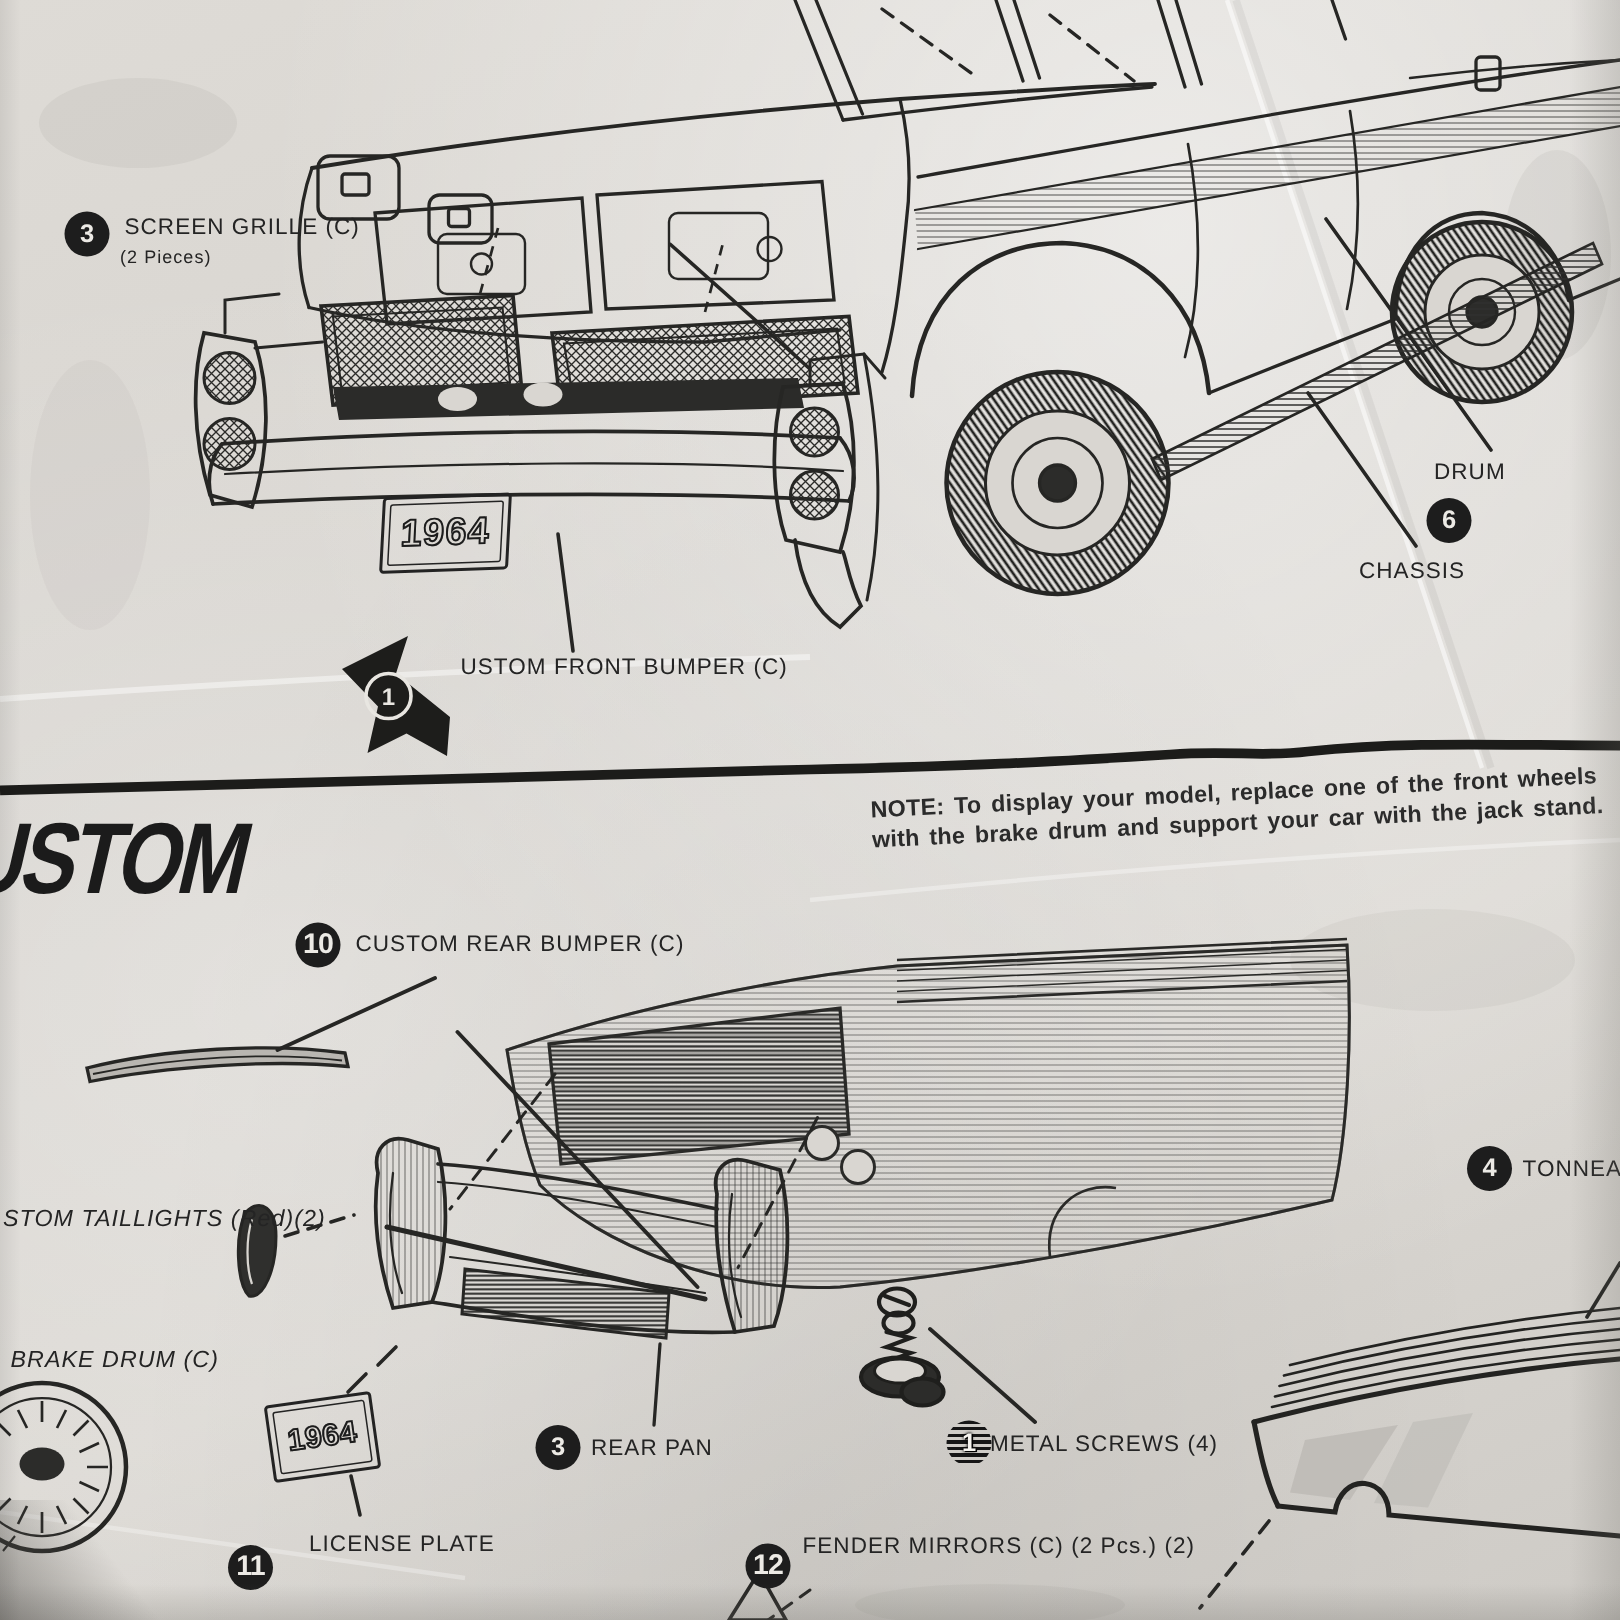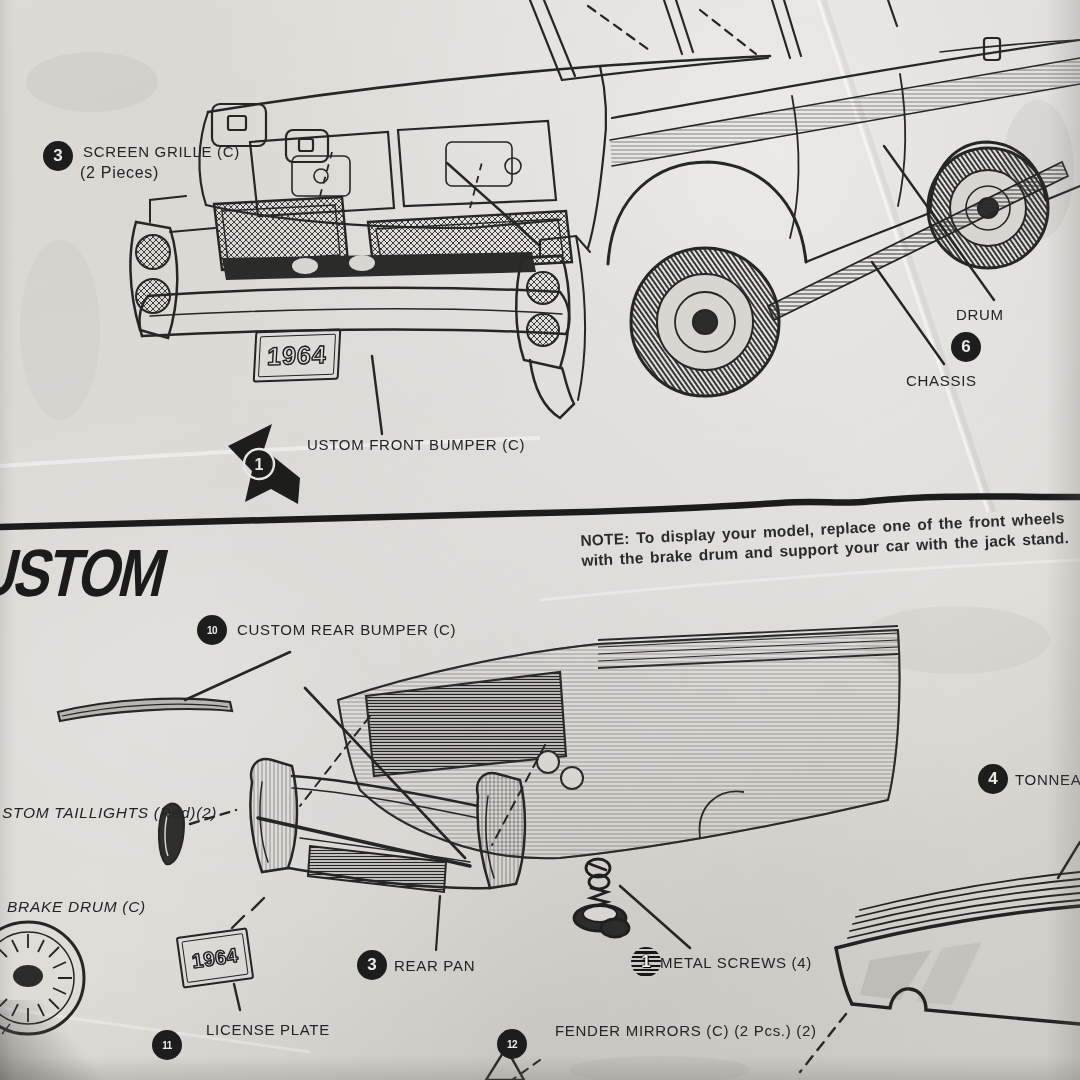--- a/index.html
+++ b/index.html
@@ -7,26 +7,26 @@
        font-family:"Liberation Sans",sans-serif;}
   .sheet{position:relative;width:1080px;height:1080px;overflow:hidden;
     background:
       radial-gradient(ellipse at 72% 14%, rgba(255,255,255,.50), transparent 55%),
       radial-gradient(ellipse at 18% 62%, rgba(255,255,255,.28), transparent 52%),
       radial-gradient(ellipse at 50% 96%, rgba(0,0,0,.06), transparent 60%),
       linear-gradient(158deg,#dedbd6 0%,#d7d4cf 38%,#dcd9d4 66%,#cecbc6 100%);}
   .artwork{position:absolute;left:0;top:0;z-index:1;}
   .lbl{position:absolute;z-index:3;font-weight:normal;color:#242424;
        font-size:15px;letter-spacing:.7px;white-space:nowrap;}
-  .lbl.small{font-size:16px;}
+  .lbl.small{font-size:12px;}
   .lbl.it{font-style:italic;font-size:15.5px;}
   .badge{position:absolute;z-index:3;width:30px;height:30px;border-radius:50%;
        background:#1d1d1d;color:#eceae5;display:flex;align-items:center;
        justify-content:center;font-weight:bold;font-size:17px;}
-  .badge.two{font-size:10px;letter-spacing:-.5px;}
+  .badge.two{font-size:19px;letter-spacing:-.5px;}
   .badge.striped{background:repeating-linear-gradient(180deg,#161616 0 2.2px,#cfccc7 2.2px 4.4px);
        color:#f6f4ef;text-shadow:0 0 2px #000,0 0 2px #000,1px 1px 0 #000;}
   .heading{position:absolute;z-index:3;left:-12px;top:534px;color:#1b1b1b;
        font-weight:bold;font-size:67px;letter-spacing:-3px;
        transform:skewX(-13deg) scaleX(.82);transform-origin:left top;}
   .note{position:absolute;z-index:3;left:580px;top:531px;width:492px;
        transform:rotate(-2.7deg);transform-origin:left top;
        font-weight:bold;font-size:15.5px;line-height:20px;color:#2b2b2b;
        letter-spacing:.2px;word-spacing:2px;}
   .plate{position:absolute;z-index:3;border:2.5px solid #232323;border-radius:3px;
@@ -308,21 +308,21 @@
   <span class="badge two" style="left:152px;top:1014px;margin-top:16px;">11</span>
   <span class="lbl" style="left:190px;top:1021px;margin-left:16px;">LICENSE PLATE</span>
 
   <span class="badge" style="left:357px;top:950px;">3</span>
   <span class="lbl" style="left:394px;top:957px;">REAR PAN</span>
 
   <span class="badge striped" style="left:631px;top:947px;">1</span>
   <span class="lbl" style="left:660px;top:954px;">METAL SCREWS (4)</span>
 
   <span class="badge two" style="left:497px;top:1015px;margin-top:14px;">12</span>
-  <span class="lbl" style="left:555px;top:1022px;">FENDER MIRRORS (C) (2 Pcs.) (2)</span>
+  <span class="lbl" style="left:535px;top:1022px;">FENDER MIRRORS (C) (2 Pcs.) (2)</span>
 
   <span class="badge" style="left:978px;top:764px;">4</span>
   <span class="lbl" style="left:1015px;top:771px;">TONNEA</span>
 
   <div class="plate plate-bottom">
     <div class="inner">
       <span class="hollow">1964</span>
     </div>
   </div>
 

